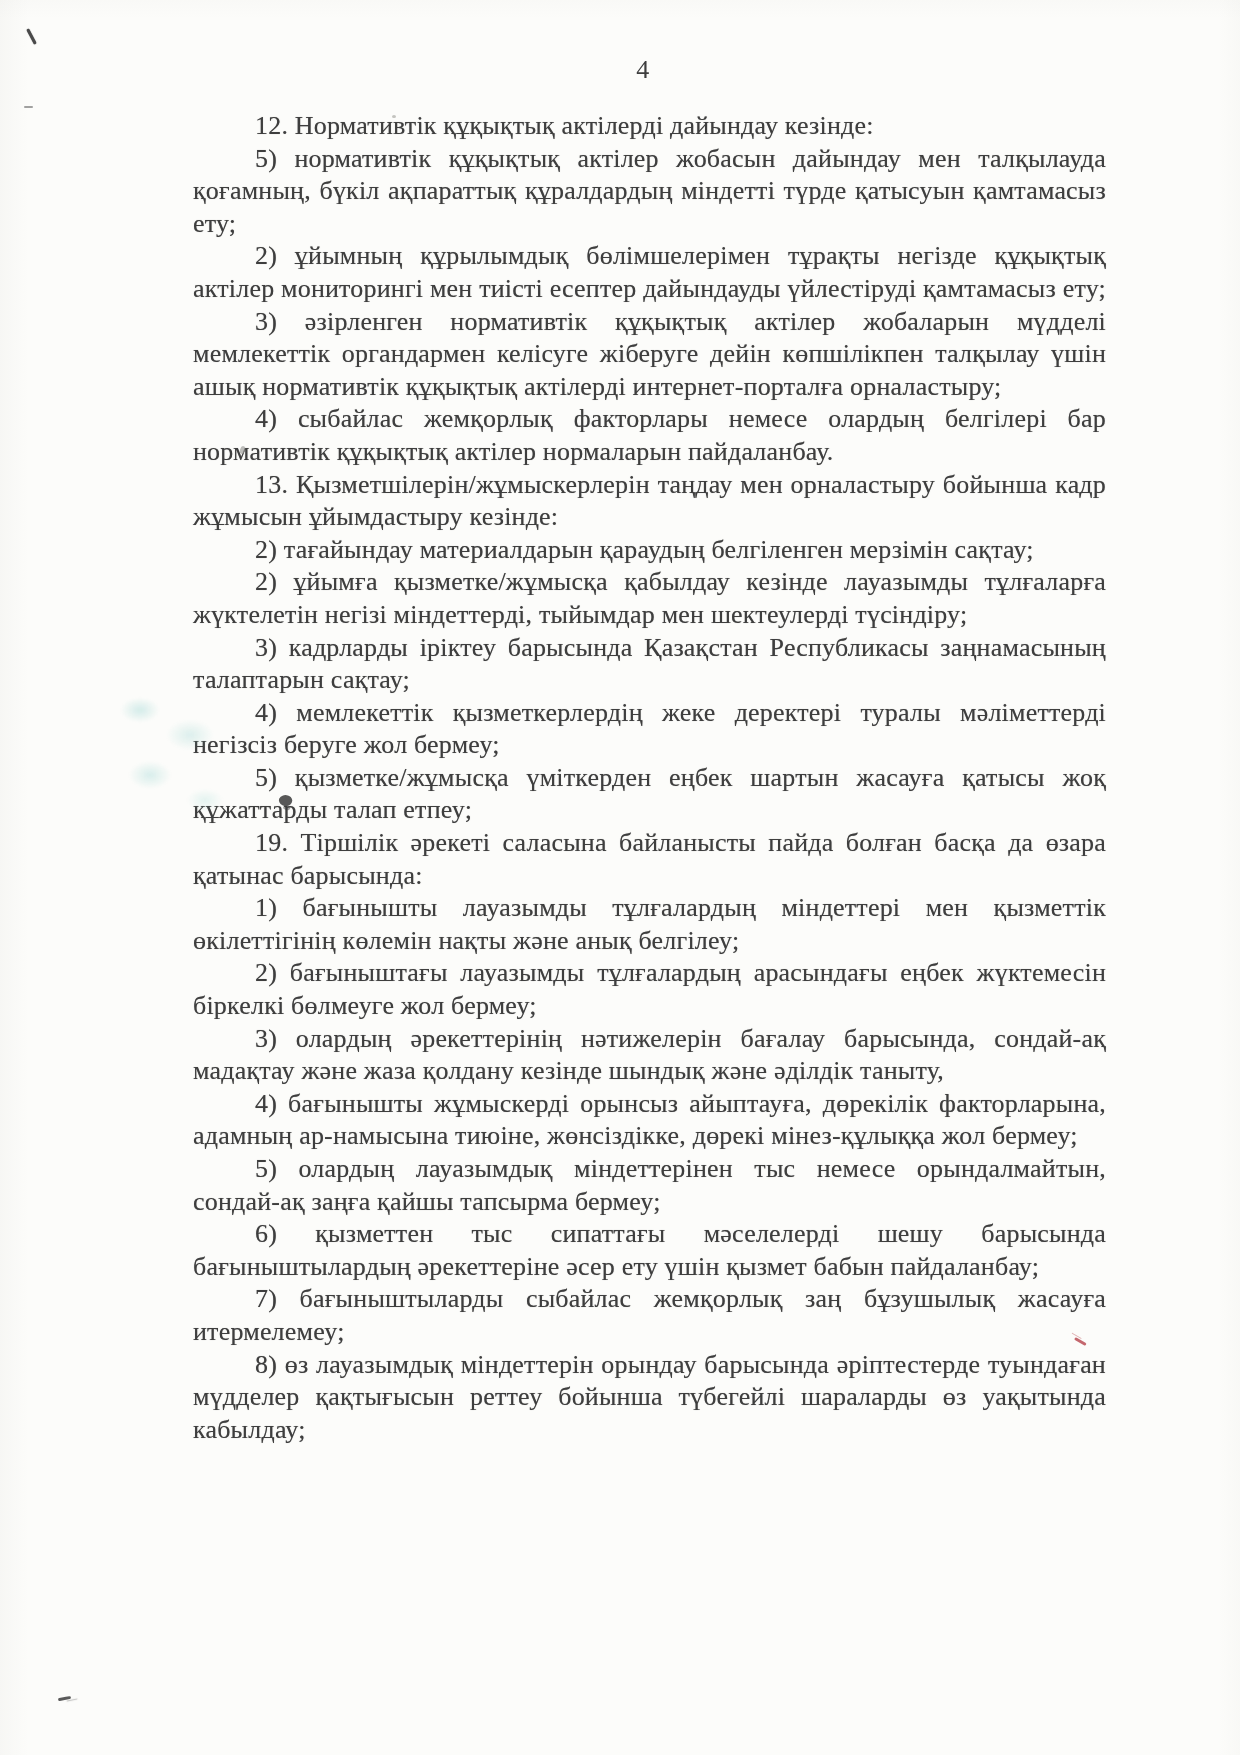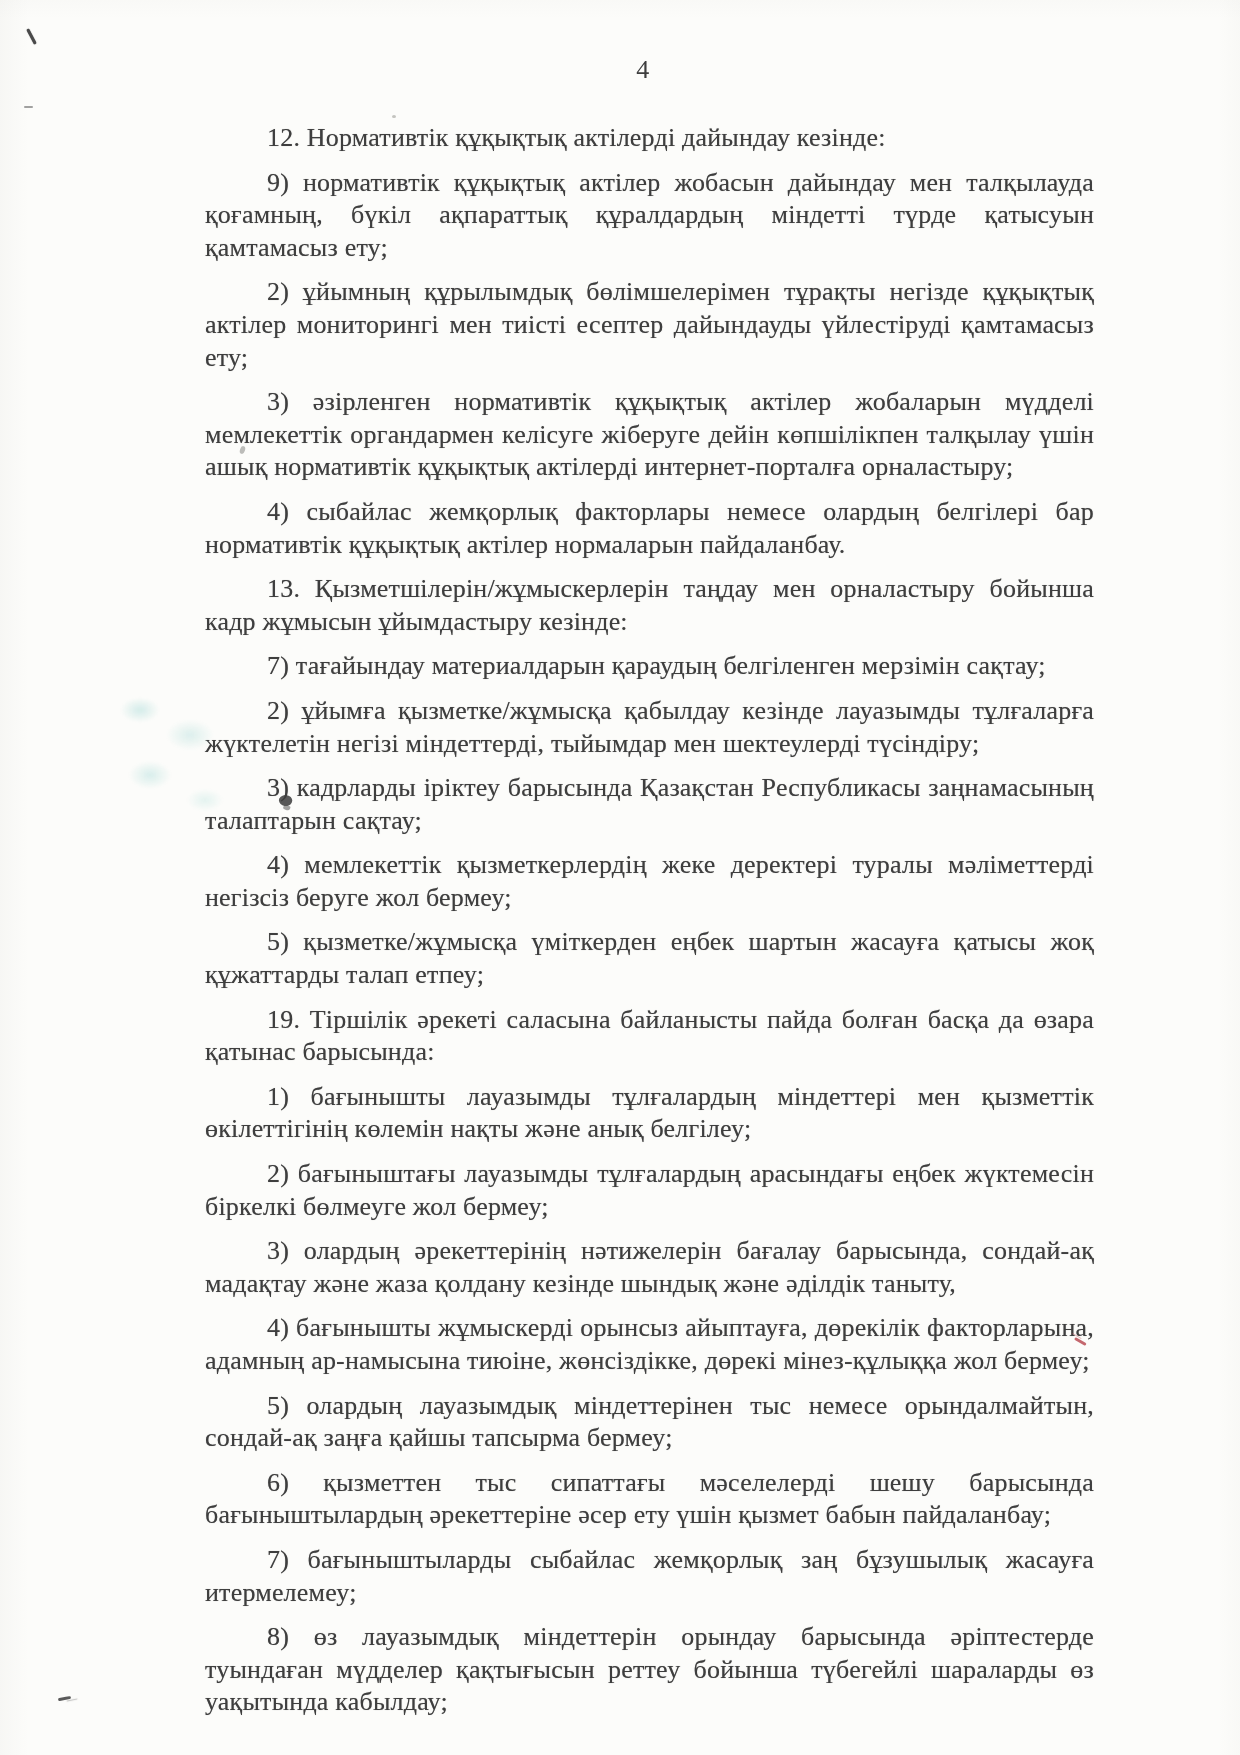--- a/index.html
+++ b/index.html
@@ -40,21 +40,21 @@
     position: absolute;
     top: 110px;
     left: 193px;
     width: 913px;
     font-size: 26px;
     line-height: 32.6px;
     letter-spacing: 0.2px;
     text-shadow: 0 0 0.7px rgba(62,62,62,0.55);
   }
   .para {
-    margin: 12px;
+    margin: 0;
     text-indent: 62px;
     text-align: justify;
   }
   
   .mark { position: absolute; pointer-events: none; }
   #pen-slash-mark {
     left: 30px; top: 28px; width: 3px; height: 17px;
     background: #4a4a4a; border-radius: 2px;
     transform: rotate(-28deg);
     box-shadow: 0 0 1px rgba(70,70,70,0.6);
@@ -103,26 +103,26 @@
 </style>
 </head>
 <body>
 
 <div id="page">
 
   <div id="page-number">4</div>
 
   <div id="document-body">
       <p class="para">12. Нормативтік құқықтық актілерді дайындау кезінде:</p>
-      <p class="para">9) нормативтік құқықтық актілер жобасын дайындау мен талқылауда қоғамның, бүкіл ақпараттық құралдардың міндетті түрде қатысуын қамтамасыз ету;</p>
+      <p class="para">5) нормативтік құқықтық актілер жобасын дайындау мен талқылауда қоғамның, бүкіл ақпараттық құралдардың міндетті түрде қатысуын қамтамасыз ету;</p>
       <p class="para">2) ұйымның құрылымдық бөлімшелерімен тұрақты негізде құқықтық актілер мониторингі мен тиісті есептер дайындауды үйлестіруді қамтамасыз ету;</p>
       <p class="para">3) әзірленген нормативтік құқықтық актілер жобаларын мүдделі мемлекеттік органдармен келісуге жіберуге дейін көпшілікпен талқылау үшін ашық нормативтік құқықтық актілерді интернет-порталға орналастыру;</p>
       <p class="para">4) сыбайлас жемқорлық факторлары немесе олардың белгілері бар нормативтік құқықтық актілер нормаларын пайдаланбау.</p>
       <p class="para">13. Қызметшілерін/жұмыскерлерін таңдау мен орналастыру бойынша кадр жұмысын ұйымдастыру кезінде:</p>
-      <p class="para">7) тағайындау материалдарын қараудың белгіленген мерзімін сақтау;</p>
+      <p class="para">2) тағайындау материалдарын қараудың белгіленген мерзімін сақтау;</p>
       <p class="para">2) ұйымға қызметке/жұмысқа қабылдау кезінде лауазымды тұлғаларға жүктелетін негізі міндеттерді, тыйымдар мен шектеулерді түсіндіру;</p>
       <p class="para">3) кадрларды іріктеу барысында Қазақстан Республикасы заңнамасының талаптарын сақтау;</p>
       <p class="para">4) мемлекеттік қызметкерлердің жеке деректері туралы мәліметтерді негізсіз беруге жол бермеу;</p>
       <p class="para">5) қызметке/жұмысқа үміткерден еңбек шартын жасауға қатысы жоқ құжаттарды талап етпеу;</p>
       <p class="para">19. Тіршілік әрекеті саласына байланысты пайда болған басқа да өзара қатынас барысында:</p>
       <p class="para">1) бағынышты лауазымды тұлғалардың міндеттері мен қызметтік өкілеттігінің көлемін нақты және анық белгілеу;</p>
       <p class="para">2) бағыныштағы лауазымды тұлғалардың арасындағы еңбек жүктемесін біркелкі бөлмеуге жол бермеу;</p>
       <p class="para">3) олардың әрекеттерінің нәтижелерін бағалау барысында, сондай-ақ мадақтау және жаза қолдану кезінде шындық және әділдік таныту,</p>
       <p class="para">4) бағынышты жұмыскерді орынсыз айыптауға, дөрекілік факторларына, адамның ар-намысына тиюіне, жөнсіздікке, дөрекі мінез-құлыққа жол бермеу;</p>
       <p class="para">5) олардың лауазымдық міндеттерінен тыс немесе орындалмайтын, сондай-ақ заңға қайшы тапсырма бермеу;</p>

